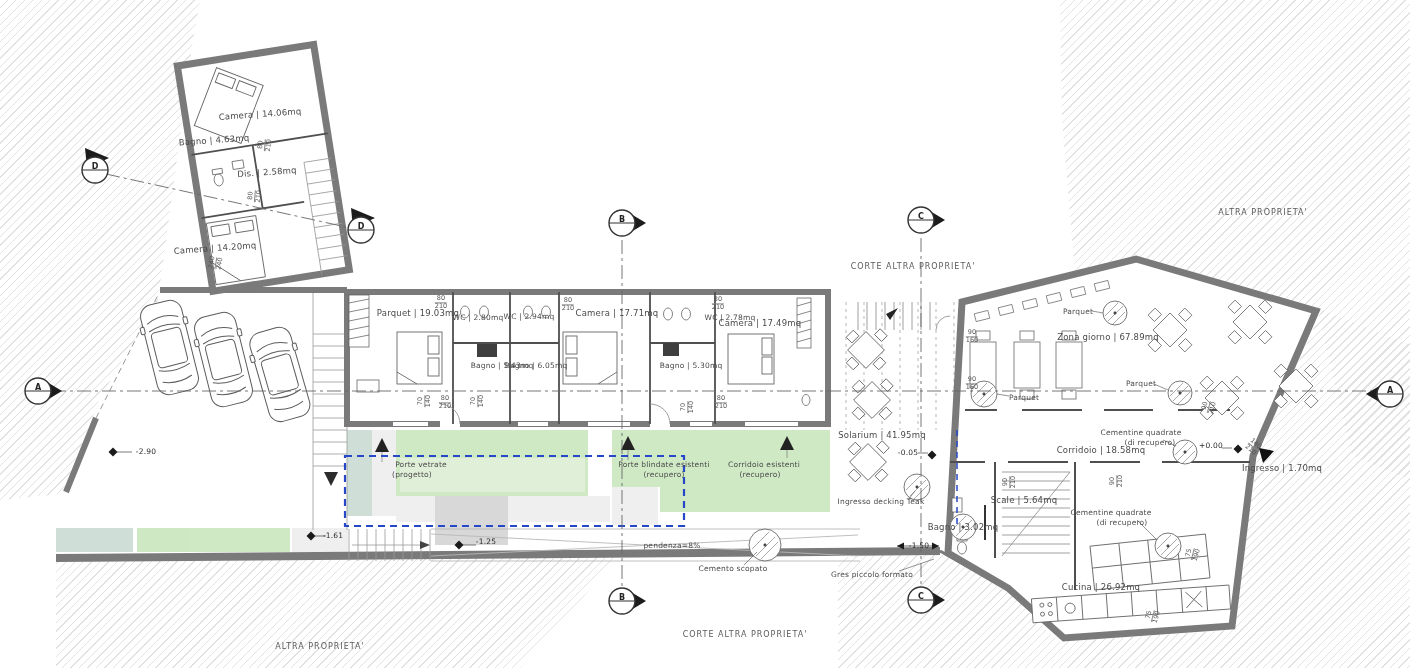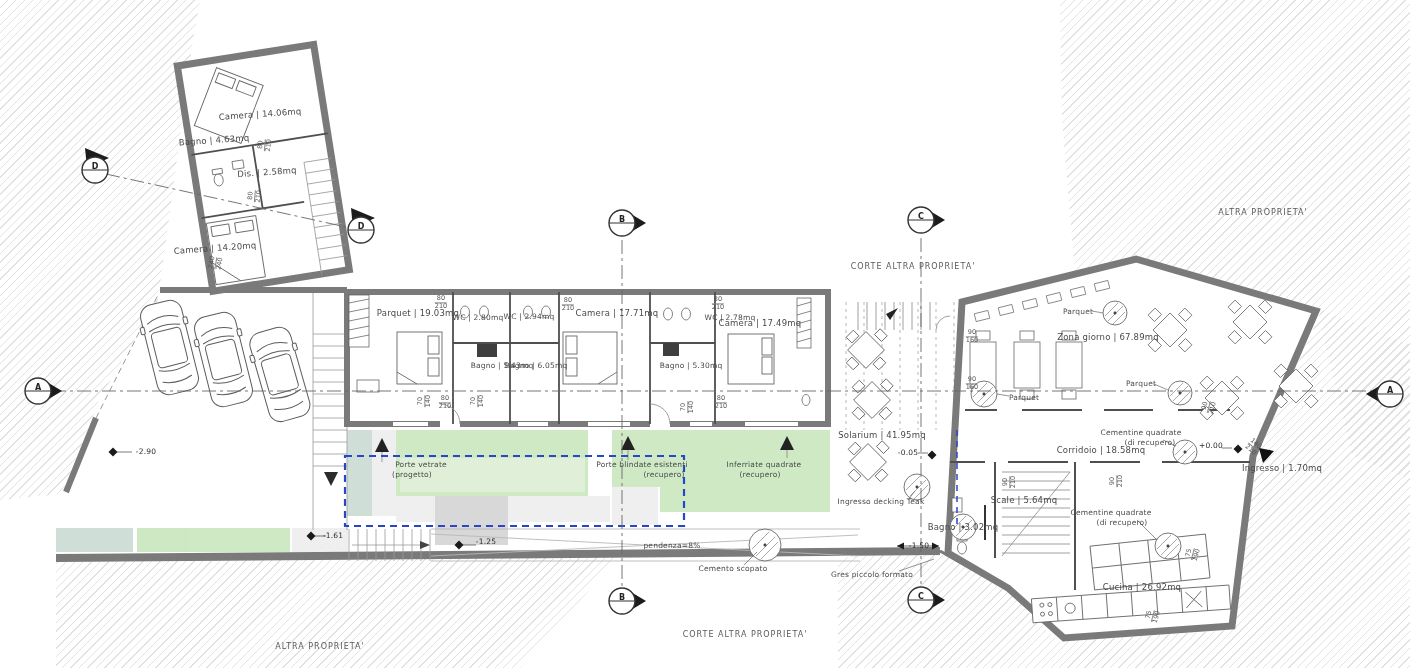--- a/index.html
+++ b/index.html
@@ -448,38 +448,38 @@
   <div class="lbl sm" style="left:1141px;top:383px">Parquet</div>
   <div class="lbl" style="left:1101px;top:450px">Corridoio | 18.58mq</div>
   <div class="lbl sm" style="left:1141px;top:432px">Cementine quadrate</div>
   <div class="lbl sm" style="left:1150px;top:442px">(di recupero)</div>
   <div class="lbl lvl" style="left:1211px;top:445px">+0.00</div>
   <div class="lbl" style="left:1282px;top:468px">Ingresso | 1.70mq</div>
   <div class="lbl" style="left:1024px;top:500px">Scale | 5.64mq</div>
   <div class="lbl" style="left:963px;top:527px">Bagno | 3.02mq</div>
   <div class="lbl sm" style="left:1111px;top:512px">Cementine quadrate</div>
   <div class="lbl sm" style="left:1122px;top:522px">(di recupero)</div>
-  <div class="lbl" style="left:1142px;top:587px">Cucina | 26.92mq</div>
+  <div class="lbl" style="left:1101px;top:587px">Cucina | 26.92mq</div>
 
   <div class="lbl" style="left:882px;top:435px">Solarium | 41.95mq</div>
   <div class="lbl lvl" style="left:908px;top:452px">-0.05</div>
   <div class="lbl sm" style="left:881px;top:501px">Ingresso decking Teak</div>
   <div class="lbl sm" style="left:672px;top:545px">pendenza=8%</div>
   <div class="lbl sm" style="left:733px;top:568px">Cemento scopato</div>
   <div class="lbl sm" style="left:872px;top:574px">Gres piccolo formato</div>
   <div class="lbl lvl" style="left:919px;top:545px">-1.50</div>
   <div class="lbl lvl" style="left:486px;top:541px">-1.25</div>
   <div class="lbl lvl sm" style="left:333px;top:535px">-1.61</div>
   <div class="lbl lvl" style="left:146px;top:451px">-2.90</div>
 
   <div class="lbl sm" style="left:421px;top:464px">Porte vetrate</div>
   <div class="lbl sm" style="left:412px;top:474px">(progetto)</div>
-  <div class="lbl sm" style="left:642px;top:464px">Porte blindate esistenti</div>
+  <div class="lbl sm" style="left:664px;top:464px">Porte blindate esistenti</div>
   <div class="lbl sm" style="left:664px;top:474px">(recupero)</div>
-  <div class="lbl sm" style="left:764px;top:464px">Inferriate quadrate</div>
+  <div class="lbl sm" style="left:764px;top:464px">Corridoio esistenti</div>
   <div class="lbl sm" style="left:760px;top:474px">(recupero)</div>
 
   <div class="sec" style="left:38px;top:387px">A</div>
   <div class="sec" style="left:1390px;top:390px">A</div>
   <div class="sec" style="left:622px;top:219px">B</div>
   <div class="sec" style="left:622px;top:597px">B</div>
   <div class="sec" style="left:921px;top:216px">C</div>
   <div class="sec" style="left:921px;top:596px">C</div>
   <div class="sec" style="left:95px;top:166px">D</div>
   <div class="sec" style="left:361px;top:226px">D</div>

